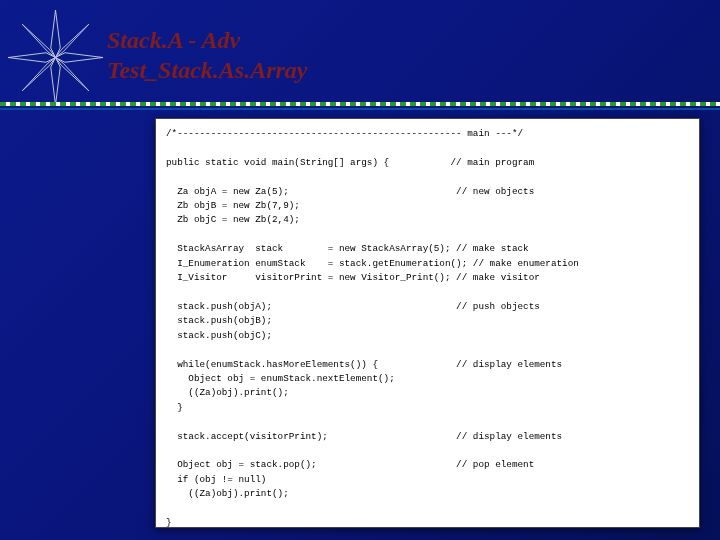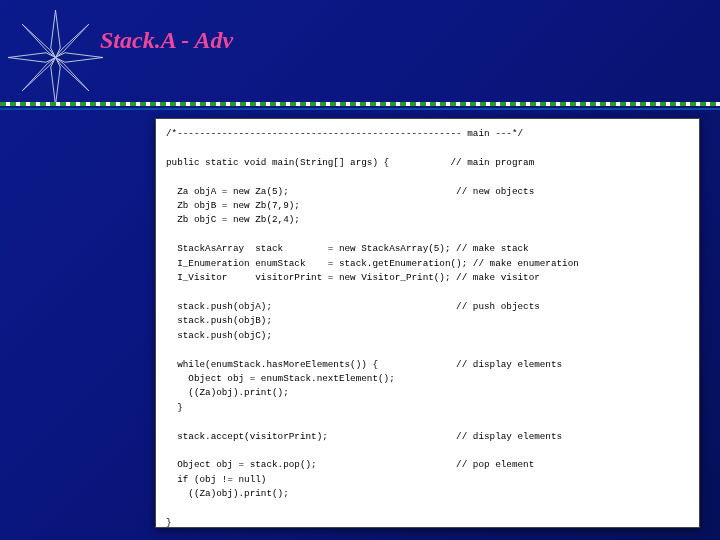--- a/index.html
+++ b/index.html
@@ -13,22 +13,22 @@
     position: absolute;
     top: 10px;
     left: 8px;
     width: 95px;
     height: 95px;
     pointer-events: none;
   }
   .title-block {
     position: absolute;
     top: 25px;
-    left: 100px;
-    color: #ec4899;
+    left: 107px;
+    color: #7f1d1d;
     font-weight: bold;
     font-style: italic;
     font-size: 24px;
     line-height: 1.25;
   }
   .title-line2 { }
   .rule-wrap {
     position: absolute;
     top: 102px;
     left: 0;
@@ -77,20 +77,21 @@
     <polygon points="0,50 40,45 50,50 40,55"></polygon>
     <polygon points="85,15 58,44 50,50 56,42"></polygon>
     <polygon points="85,85 56,58 50,50 58,56"></polygon>
     <polygon points="15,85 42,56 50,50 44,58"></polygon>
     <polygon points="15,15 44,42 50,50 42,44"></polygon>
   </g>
 </svg>
 
 <div class="title-block">
   <div>Stack.A  -  Adv</div>
+  <div class="title-line2">Test_Stack.As.Array</div>
 </div>
 
 <div class="rule-wrap">
   <div class="rule-top"></div>
   <div class="rule-bot"></div>
 </div>
 
 <pre class="code-panel">/*--------------------------------------------------- main ---*/
 
 public static void main(String[] args) {           // main program

